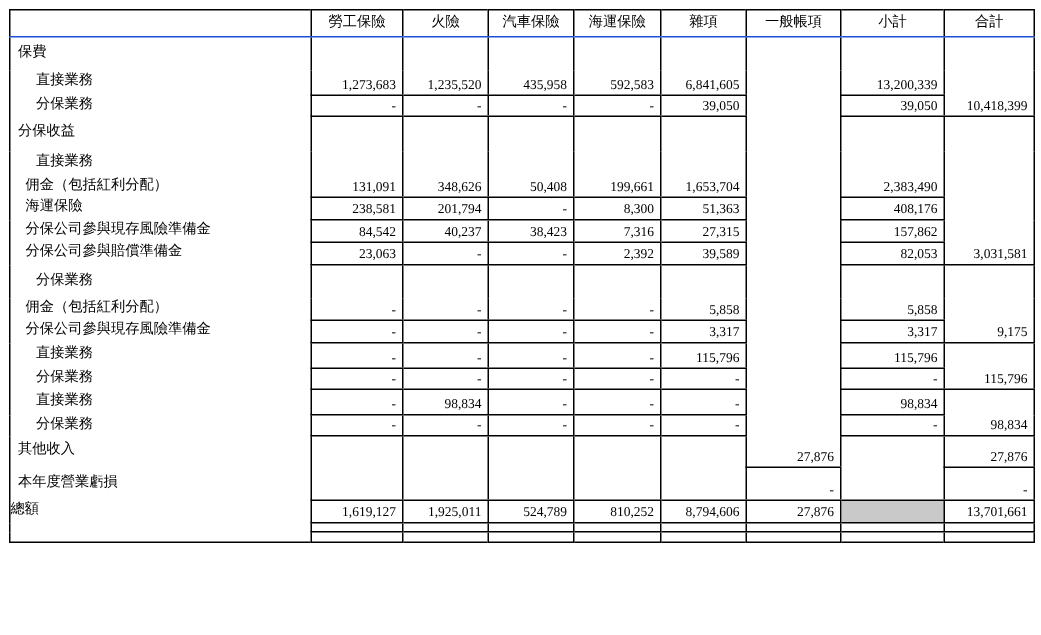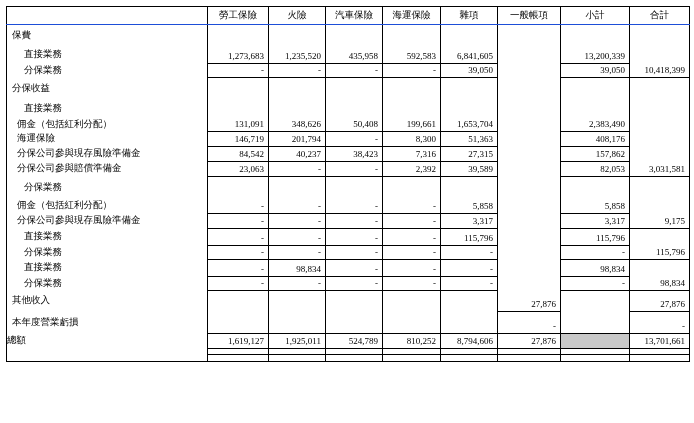--- a/index.html
+++ b/index.html
@@ -125,21 +125,21 @@
           <td class="v num bb">348,626</td>
           <td class="v num bb">50,408</td>
           <td class="v num bb">199,661</td>
           <td class="v num bb">1,653,704</td>
           <td class="v num"></td>
           <td class="v num bb">2,383,490</td>
           <td class="v num"></td>
         </tr>
         <tr style="height: 15px;">
           <td class="lab lvl2">海運保險</td>
-          <td class="v num bb">146,719</td>
+          <td class="v num bb">238,581</td>
           <td class="v num bb">201,794</td>
           <td class="v num bb">-</td>
           <td class="v num bb">8,300</td>
           <td class="v num bb">51,363</td>
           <td class="v num"></td>
           <td class="v num bb">408,176</td>
           <td class="v num"></td>
         </tr>
         <tr style="height: 15px;">
           <td class="lab lvl2">分保公司參與現存風險準備金</td>

